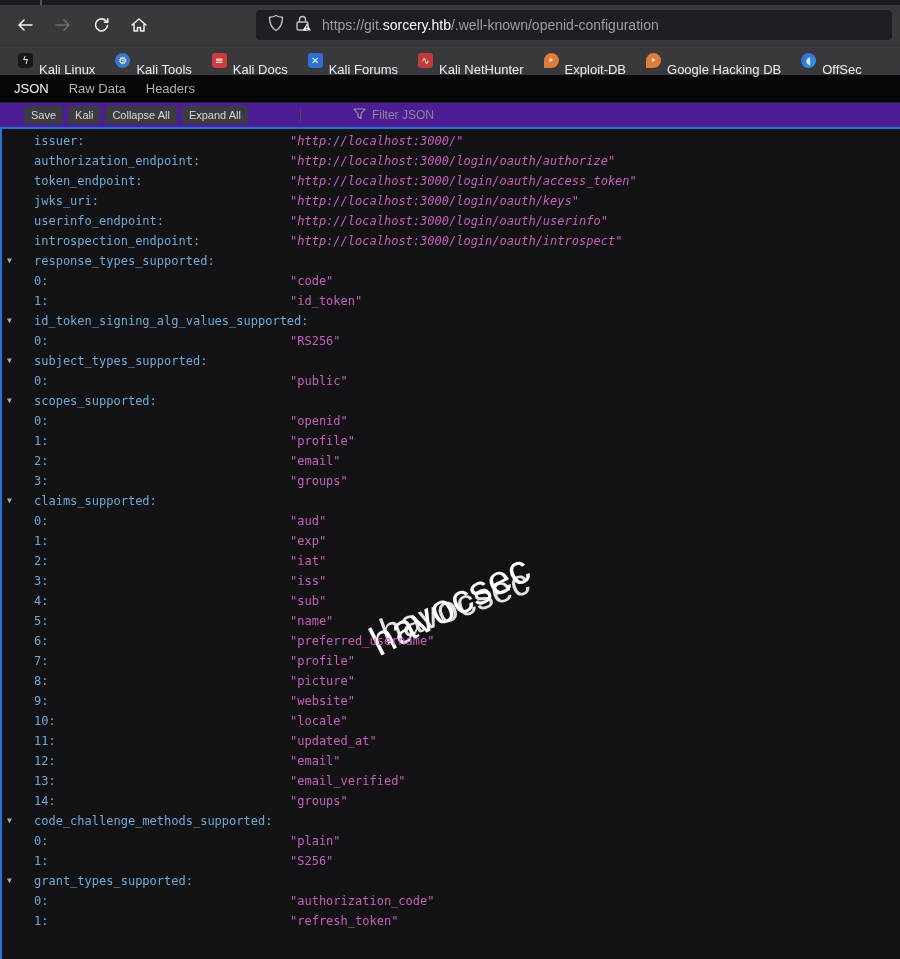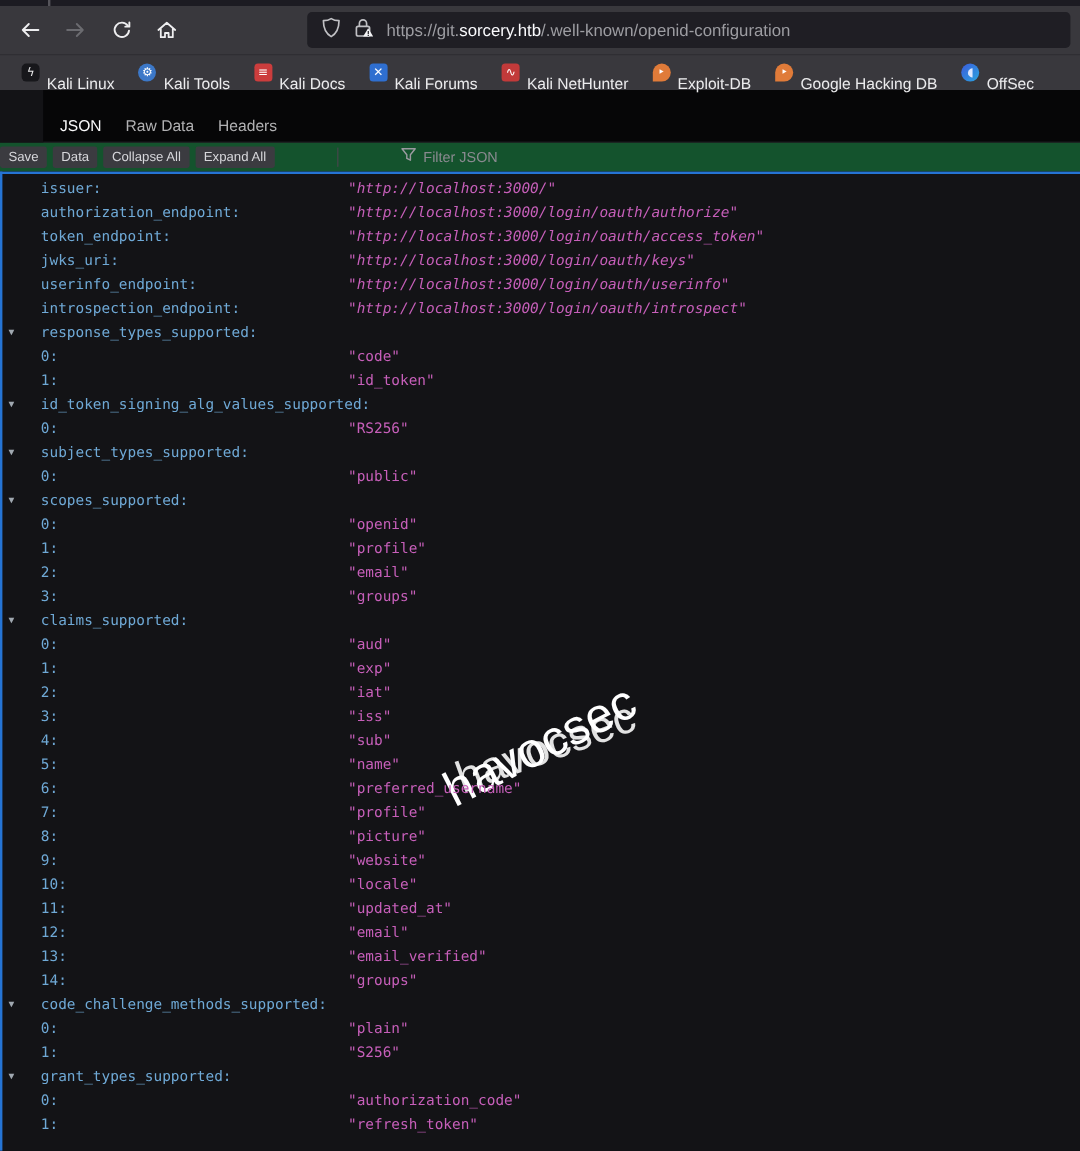--- a/index.html
+++ b/index.html
@@ -21,26 +21,26 @@
   .url-text .host { color:#fbfbfe; }
 
   .bookmarks-bar { height:30px; background:#39383d; border-top:1px solid #2f2e33;
                    display:flex; align-items:center; padding:0 10px; gap:4px; }
   .bookmark { display:flex; align-items:center; gap:6px; padding:2px 8px; border-radius:3px; cursor:pointer; }
   .bicon { width:15px; height:15px; display:flex; align-items:center; justify-content:center;
            font-size:10px; line-height:15px; flex:0 0 auto; font-family:"DejaVu Sans", sans-serif; }
   .blabel { font-size:13px; color:#ececee; white-space:nowrap;margin-top:17px; }
 
   
-  .tabs-row { height:44px; background:#060607; display:flex; align-items:flex-end; padding-left:4px;
-              border-bottom:1px solid #222226;margin-left:36px; }
+  .tabs-row { height:28px; background:#060607; display:flex; align-items:flex-end; padding-left:4px;
+              border-bottom:1px solid #222226; }
   .tab { font-size:13px; color:#b1b1b3; padding:5px 10px 6px; cursor:pointer; }
   .tab.active { color:#f9f9fa; }
 
-  .cmd-row { height:24px; background:#14532d; display:flex; align-items:center; padding-left:0;gap:44px; }
+  .cmd-row { height:24px; background:#4c1d95; display:flex; align-items:center; padding-left:24px;gap:44px; }
   .cmd-btn { font-size:11px; font-family:"Liberation Sans", sans-serif; color:#d7d7db;
              background:#3b3b40; border:none; border-radius:2px; padding:3px 7px; margin-right:5px; cursor:pointer; }
   .cmd-divider { width:1px; height:16px; background:#46464b; margin:0 8px 0 3px; }
   .filter-wrap { display:flex; align-items:center; gap:6px; }
   .filter-input { background:transparent; border:none; outline:none; font-size:12px; color:#9a9aa0; width:200px;
                   font-family:"Liberation Sans", sans-serif; }
   .filter-input::placeholder { color:#8a8a90; opacity:1; }
 
   .json-content { position:relative; height:832px; background:#131316;
                   border-top:2px solid #2574d4; border-left:2px solid #2574d4;
@@ -153,21 +153,21 @@
 
 <div class="tabs-row" id="tabs-row">
     <span class="tab active">JSON</span>
     <span class="tab">Raw Data</span>
     <span class="tab">Headers</span>
   </div>
 
 <div class="cmd-row">
   <span id="cmd-buttons" style="display:flex;align-items:center;">
       <button class="cmd-btn">Save</button>
-      <button class="cmd-btn">Data</button>
+      <button class="cmd-btn">Kali</button>
       <button class="cmd-btn">Collapse All</button>
       <button class="cmd-btn">Expand All</button>
     </span>
   <span class="cmd-divider"></span>
   <span class="filter-wrap">
     <span>
       <svg width="13" height="13" viewBox="0 0 13 13">
           <path d="M1 2 H12 L8 7 V11.5 L5 10 V7 Z" stroke="#9a9aa0" stroke-width="1.2" fill="none" stroke-linejoin="round"></path>
         </svg>
     </span>

